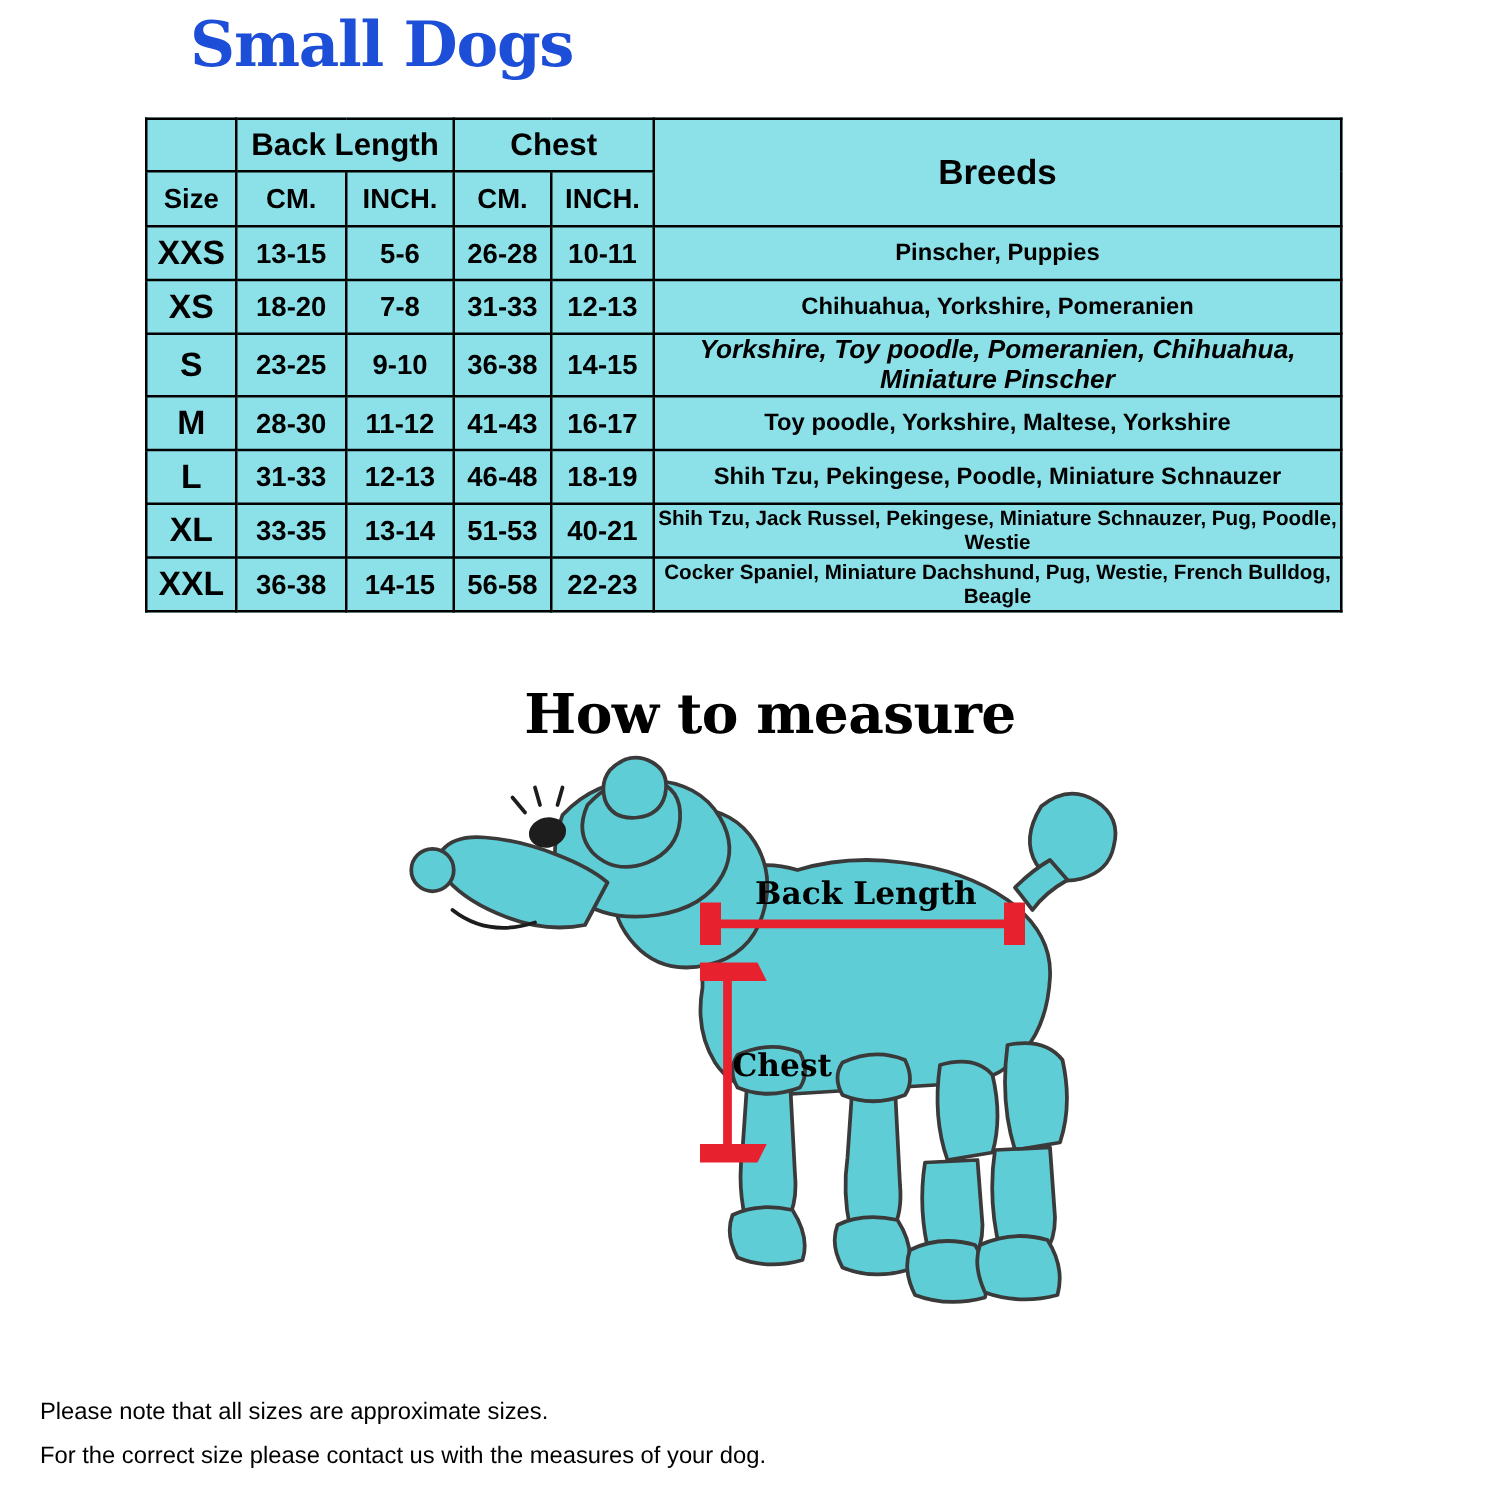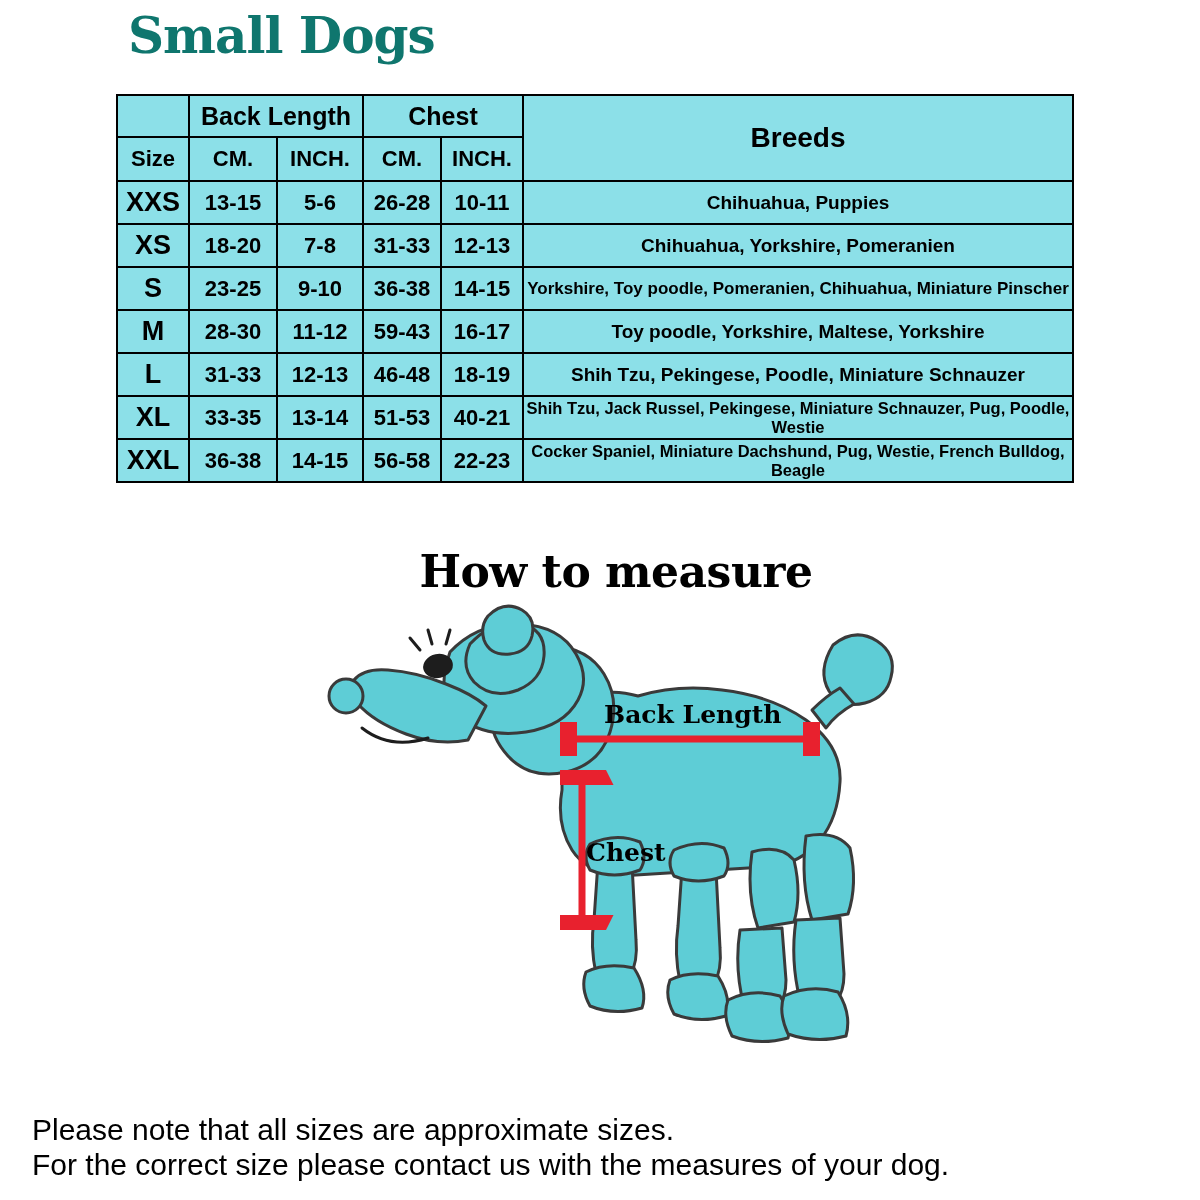--- a/index.html
+++ b/index.html
@@ -12,27 +12,27 @@
     height: 1200px;
     font-family: "Liberation Sans", sans-serif;
     color: #000000;
     position: relative;
     overflow: hidden;
   }
 
   
   #title {
     position: absolute;
-    left: 128px;
+    left: 152px;
     top: 6px;
     font-family: "DejaVu Serif", serif;
     font-weight: bold;
     font-size: 50px;
     letter-spacing: -1px;
-    color: #0f766e;
+    color: #1d4ed8;
   }
 
   
   #size-table-wrap {
     position: absolute;
     left: 116px;
     top: 94px;
     width: 956px;
   }
   table.size-table {
@@ -74,21 +74,22 @@
   .cell-num {
     font-size: 22px;
   }
   .cell-breed {
     font-size: 19px;
     text-align: left;
     padding-left: 6px;
     font-weight: normal;
   }
   .cell-breed.small {
-    font-size: 17px;
+    font-size: 21px;
+    font-style: italic;
   }
   .cell-breed.xsmall {
     font-size: 16.5px;
   }
   .blank-corner { background: #8ce0e8; }
 
   
   #how-title {
     position: absolute;
     left: 16px;
@@ -126,21 +127,21 @@
     top: 838px;
   }
 
   
   #footer {
     position: absolute;
     left: 32px;
     top: 1112px;
     width: 1150px;
     font-family: "Liberation Sans", sans-serif;
-    font-size: 30px;
+    font-size: 19px;
     line-height: 35px;
     color: #000;
   }
   #footer div { white-space: nowrap; }
 </style>
 </head>
 <body>
 
 <div id="title">Small Dogs</div>
 
@@ -169,21 +170,21 @@
         <td class="hdr-sub">INCH.</td>
       </tr>
     </thead>
     <tbody>
       <tr>
         <td class="cell-size">XXS</td>
         <td class="cell-num">13-15</td>
         <td class="cell-num">5-6</td>
         <td class="cell-num">26-28</td>
         <td class="cell-num">10-11</td>
-        <td class="cell-breed">Chihuahua, Puppies</td>
+        <td class="cell-breed">Pinscher, Puppies</td>
       </tr>
       <tr>
         <td class="cell-size">XS</td>
         <td class="cell-num">18-20</td>
         <td class="cell-num">7-8</td>
         <td class="cell-num">31-33</td>
         <td class="cell-num">12-13</td>
         <td class="cell-breed">Chihuahua, Yorkshire, Pomeranien</td>
       </tr>
       <tr>
@@ -191,21 +192,21 @@
         <td class="cell-num">23-25</td>
         <td class="cell-num">9-10</td>
         <td class="cell-num">36-38</td>
         <td class="cell-num">14-15</td>
         <td class="cell-breed small">Yorkshire, Toy poodle, Pomeranien, Chihuahua, Miniature Pinscher</td>
       </tr>
       <tr>
         <td class="cell-size">M</td>
         <td class="cell-num">28-30</td>
         <td class="cell-num">11-12</td>
-        <td class="cell-num">59-43</td>
+        <td class="cell-num">41-43</td>
         <td class="cell-num">16-17</td>
         <td class="cell-breed">Toy poodle, Yorkshire, Maltese, Yorkshire</td>
       </tr>
       <tr>
         <td class="cell-size">L</td>
         <td class="cell-num">31-33</td>
         <td class="cell-num">12-13</td>
         <td class="cell-num">46-48</td>
         <td class="cell-num">18-19</td>
         <td class="cell-breed">Shih Tzu, Pekingese, Poodle, Miniature Schnauzer</td>

